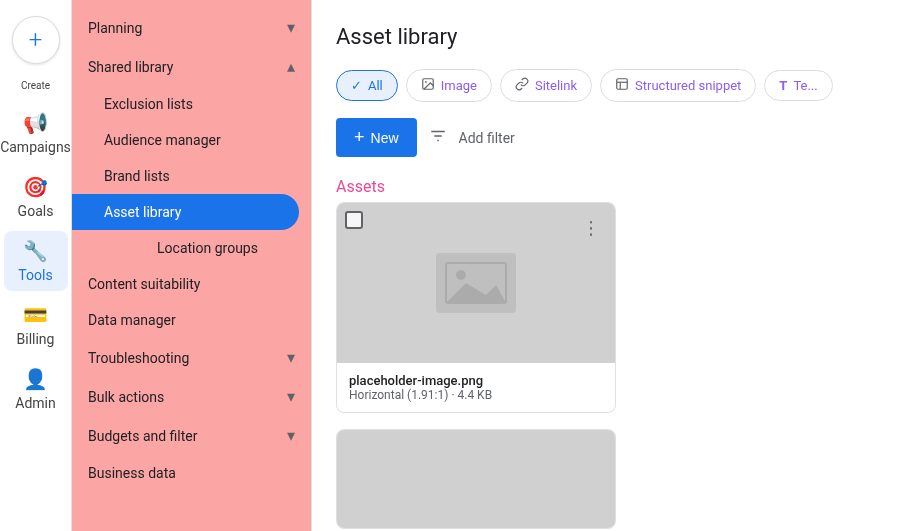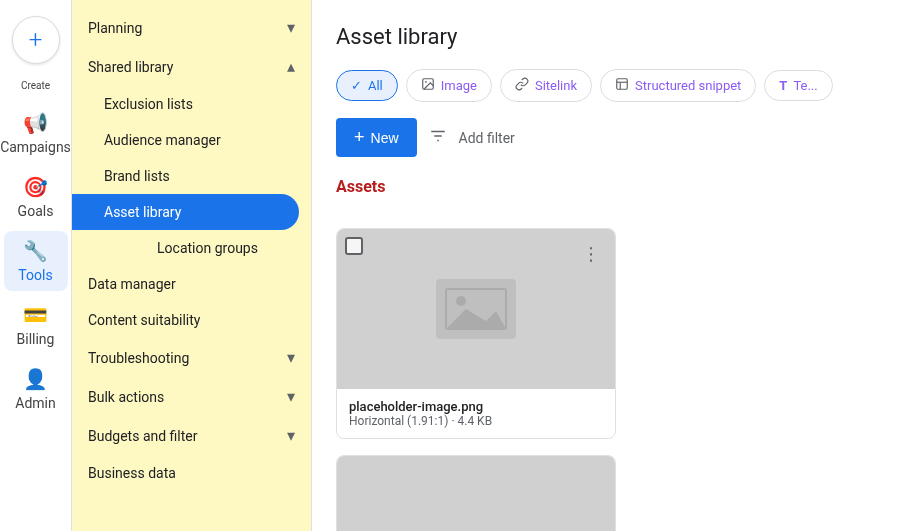--- a/index.html
+++ b/index.html
@@ -43,21 +43,21 @@
       cursor: pointer;
       margin-bottom: 12px;
       box-shadow: 0 1px 3px rgba(0,0,0,0.12);
     }
     .create-btn .plus-icon { font-size: 24px; color: #1a73e8; font-weight: 300; }
     .create-label { font-size: 10px; color: #444; margin-bottom: 8px; }
 
     
     .sidebar {
       width: 240px;
-      background: #fef9c3;
+      background: #fca5a5;
       border-right: 1px solid #e0e0e0;
       overflow-y: auto;
       flex-shrink: 0;
       padding: 8px 0;
     }
     .sidebar-section {
       padding: 0;
     }
     .sidebar-item {
       display: flex;
@@ -144,23 +144,23 @@
       font-size: 14px;
       cursor: pointer;
       font-weight: 500;
     }
     .filter-icon { font-size: 18px; color: #5f6368; cursor: pointer; }
     .add-filter-text { color: #5f6368; font-size: 14px; cursor: pointer; }
 
     
     .assets-label {
       font-size: 16px;
-      color: #b91c1c;
-      font-weight: 700;
-      margin-bottom: 32px;
+      color: #ec4899;
+      font-weight: 400;
+      margin-bottom: 6px;
     }
 
     
     .asset-grid {
       display: flex;
       gap: 16px;
       flex-wrap: wrap;
     }
     .asset-card {
       width: 280px;
@@ -274,24 +274,24 @@
       <span>Brand lists</span>
     </div>
     <div class="sidebar-sub-item active">
       <span>Asset library</span>
     </div>
     <div class="sidebar-sub-item" style="padding-left: 48px; text-align: center;">
       <span>Location groups</span>
     </div>
 
     <div class="sidebar-item">
+      <span>Content suitability</span>
+    </div>
+    <div class="sidebar-item">
       <span>Data manager</span>
-    </div>
-    <div class="sidebar-item">
-      <span>Content suitability</span>
     </div>
     <div class="sidebar-item">
       <span>Troubleshooting</span>
       <span class="chevron">▾</span>
     </div>
     <div class="sidebar-item">
       <span>Bulk actions</span>
       <span class="chevron">▾</span>
     </div>
     <div class="sidebar-item">

